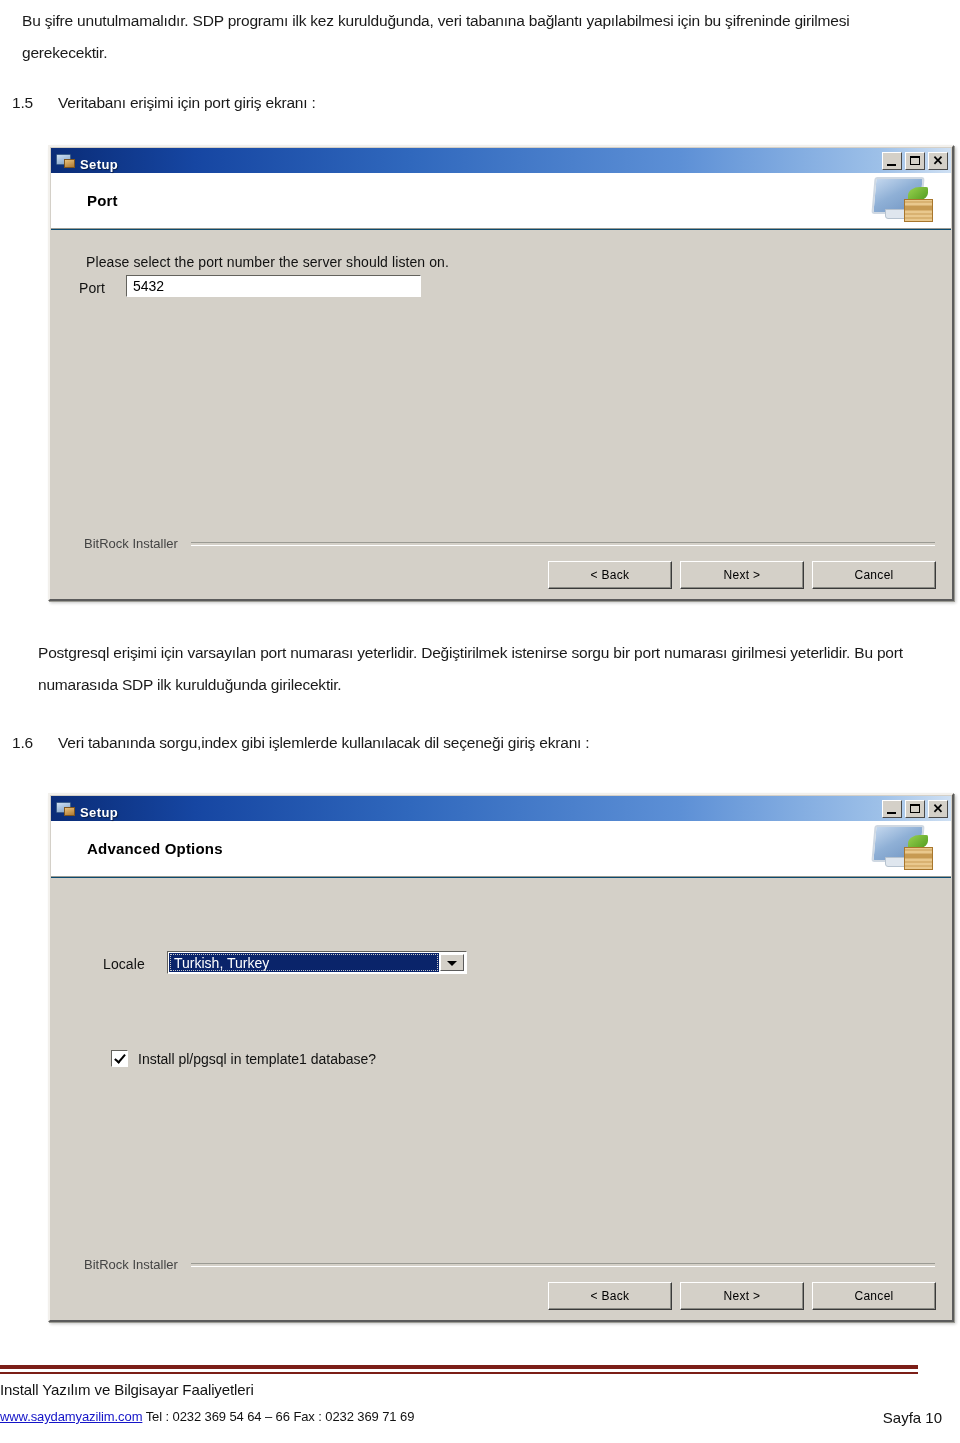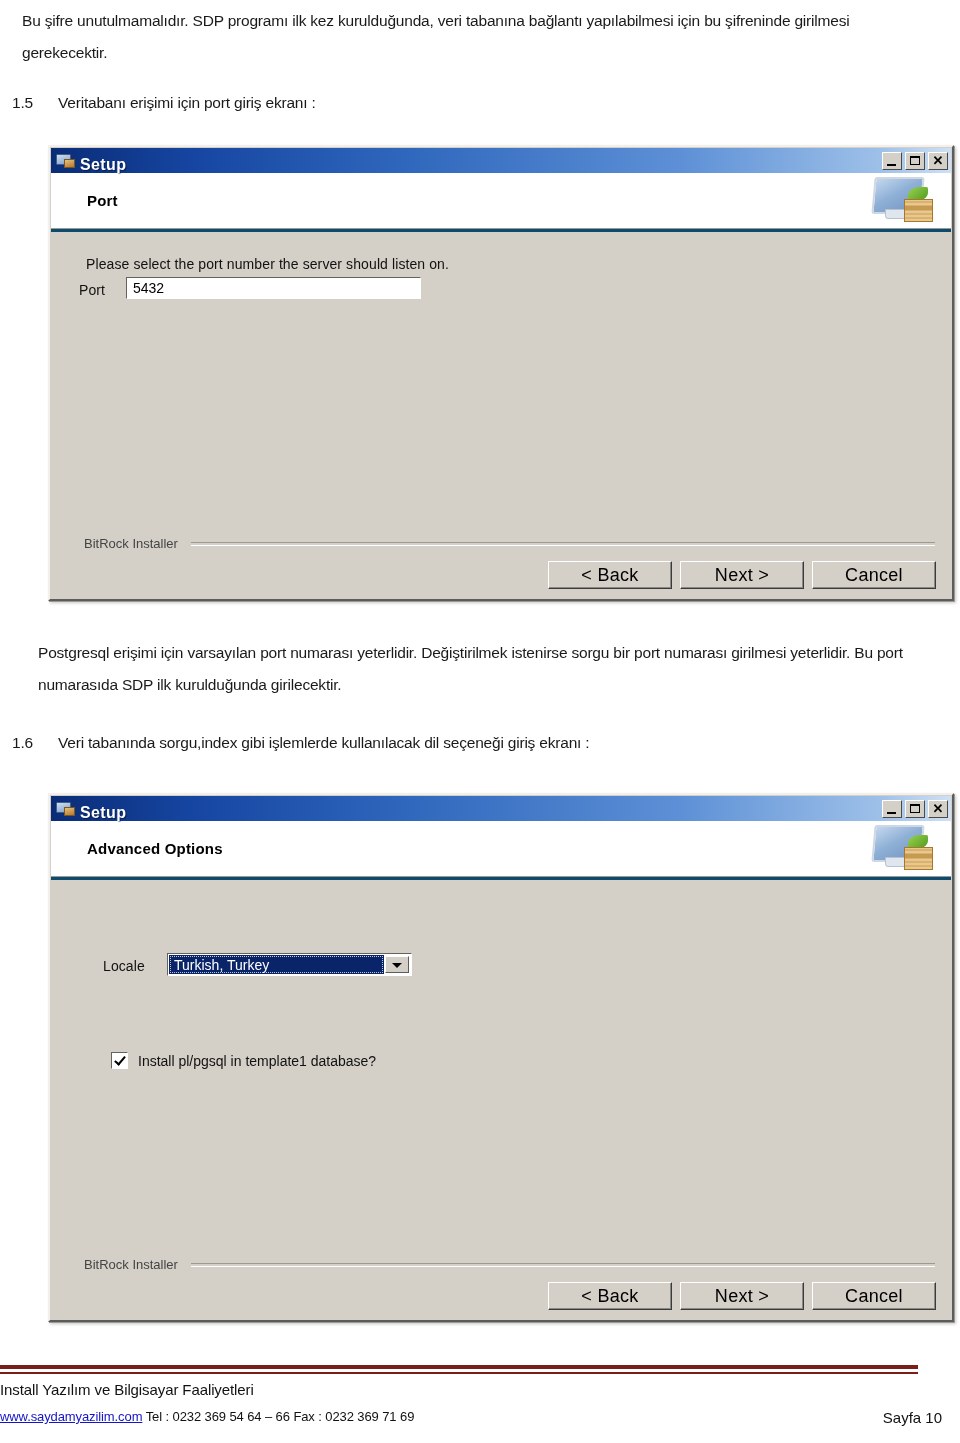--- a/index.html
+++ b/index.html
@@ -76,21 +76,21 @@
     border-radius: 1px;
   }
   .tb-icon .bx {
     position: absolute; left: 8px; top: 6px;
     width: 9px; height: 7px;
     background: linear-gradient(160deg,#e8c07a,#b07a32);
     border: 1px solid #7d5520;
   }
   .tb-title {
     color: #ffffff;
-    font-size: 16px;
+    font-size: 13px;
     font-weight: bold;
     letter-spacing: 0.4px;
     text-shadow: 1px 1px 1px rgba(0,0,0,0.45);
     flex: 1 1 auto;
     white-space: nowrap;
     margin-top: 8px;
   }
   .tb-buttons { display: flex; gap: 3px; flex: 0 0 auto; }
   .tb-btn {
     width: 20px; height: 18px;
@@ -167,21 +167,21 @@
     position: absolute; left: 37px; top: 12px;
     width: 20px; height: 14px;
     background: linear-gradient(140deg,#9ad24f,#4f9a1f);
     border-radius: 60% 10% 60% 10%;
   }
 
   .dlg-body {
     position: absolute;
     left: 1px; right: 1px;
     background: #d4d0c8;
-    border-top: 3px solid #0c4a6e;
+    border-top: 1px solid #0c4a6e;
   }
   .dlg-1 .dlg-body { top: 82px; bottom: 1px; }
   .dlg-2 .dlg-body { top: 82px; bottom: 1px; }
 
   .body-inner { position: relative; width: 100%; height: 100%; }
 
   .prompt-text {
     position: absolute;
     font-size: 14px;
     color: #111111;
@@ -298,21 +298,21 @@
     height: 28px;
     background: #d4d0c8;
     border-top: 1.5px solid #ffffff;
     border-left: 1.5px solid #ffffff;
     border-right: 1.5px solid #3a3a3a;
     border-bottom: 1.5px solid #3a3a3a;
     box-sizing: border-box;
     display: flex;
     align-items: center;
     justify-content: center;
-    font-size: 18px;
+    font-size: 12px;
     color: #000000;
     box-shadow: inset -1px -1px 0 #8a8a84;
     letter-spacing: 0.3px;
   }
 
   
   .pg-footer { position: absolute; left: 0; top: 1365px; width: 960px; }
   .pg-rule-top {
     position: absolute; left: 0; top: 0;
     width: 918px; height: 4px; background: #7b1e17;
@@ -429,21 +429,21 @@
       <span class="monitor"></span>
         <span class="mstand"></span>
         <span class="leaf"></span>
         <span class="pkg"></span>
     </span>
   </div>
 
   <div class="dlg-body">
     <div class="body-inner">
       <div class="field-label" style="left:52px; top:78px;">Locale</div>
-      <div class="combo" style="left:116px; top:73px; width:245px; height:23px;">
+      <div class="combo" style="left:116px; top:73px; width:300px; height:23px;">
         <span class="combo-value">Turkish, Turkey</span>
         <span class="combo-arrow"></span>
       </div>
 
       <div class="check-row" style="left:60px; top:172px;">
         <span class="checkbox"></span>
         <span class="check-label">Install pl/pgsql in template1 database?</span>
       </div>
 
       <div class="footer-brand" style="left:16px; bottom:47px;">BitRock Installer</div>

